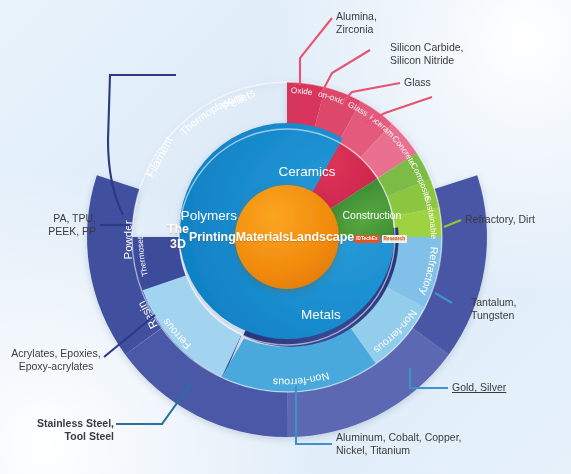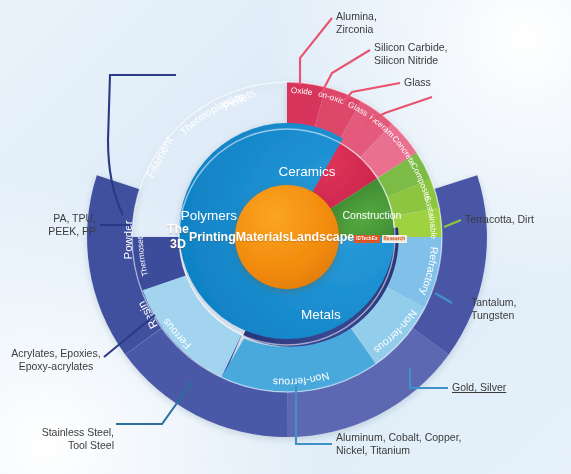--- a/index.html
+++ b/index.html
@@ -233,32 +233,32 @@
 
   <div class="lbl r" style="left:18px;top:212px;width:78px;">PA, TPU,
 PEEK, PP</div>
 
   <div class="lbl c" style="left:4px;top:347px;width:104px;">Acrylates, Epoxies,
 Epoxy-acrylates</div>
 
   <div class="lbl" style="left:336px;top:10px;width:96px;">Alumina,
 Zirconia</div>
 
-  <div class="lbl" style="left:374px;top:41px;width:120px;">Silicon Carbide,
+  <div class="lbl" style="left:390px;top:41px;width:120px;">Silicon Carbide,
 Silicon Nitride</div>
 
   <div class="lbl" style="left:404px;top:76px;width:60px;">Glass</div>
 
 
-  <div class="lbl" style="left:465px;top:213px;width:100px;">Terracotta, Dirt</div>
+  <div class="lbl" style="left:465px;top:213px;width:100px;">Refractory, Dirt</div>
 
   <div class="lbl" style="left:471px;top:296px;width:72px;">Tantalum,
 Tungsten</div>
 
   <div class="lbl" style="left:452px;top:381px;width:78px;text-decoration:underline;">Gold, Silver</div>
 
   <div class="lbl" style="left:336px;top:431px;width:160px;">Aluminum, Cobalt, Copper,
 Nickel, Titanium</div>
 
-  <div class="lbl r" style="left:8px;top:426px;width:106px;">Stainless Steel,
+  <div class="lbl r" style="left:8px;top:417px;width:106px;font-weight:bold;">Stainless Steel,
 Tool Steel</div>
 
 </div>
 
 </body></html>

